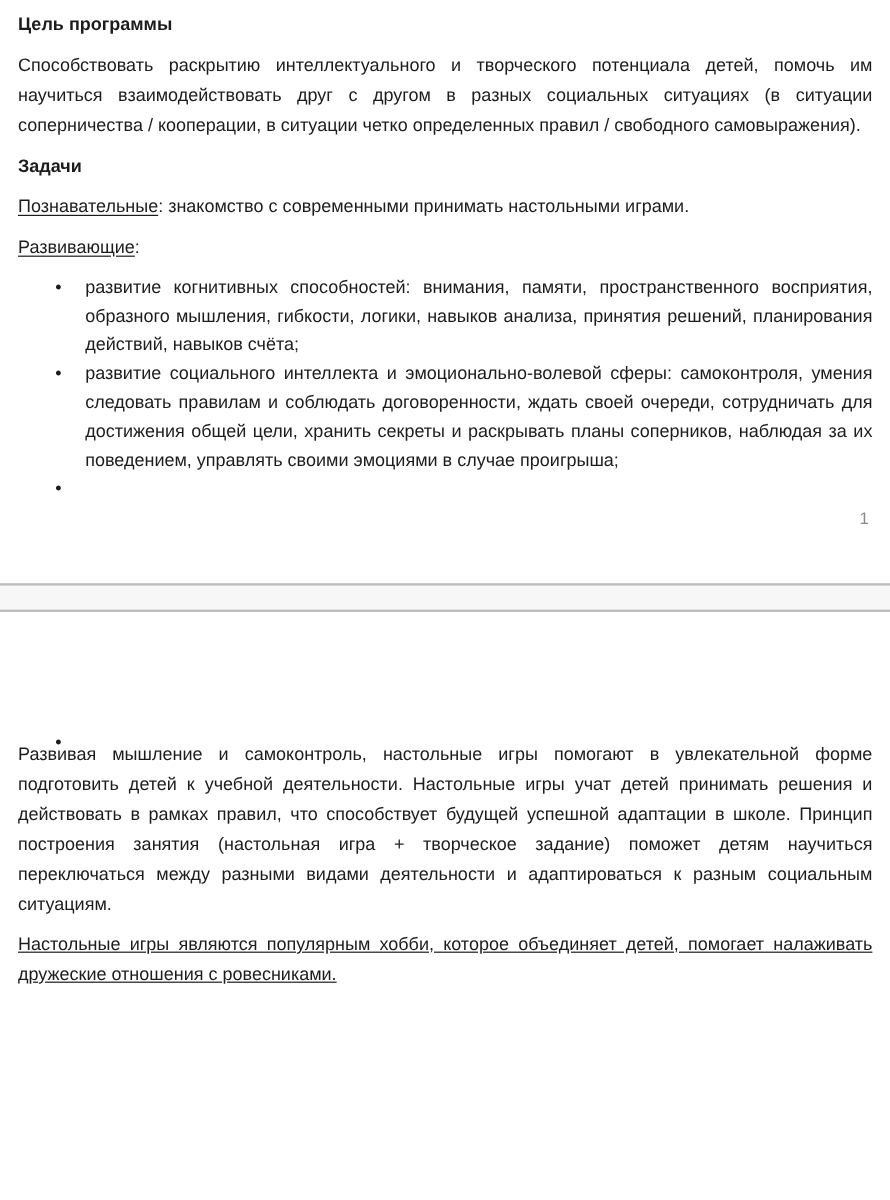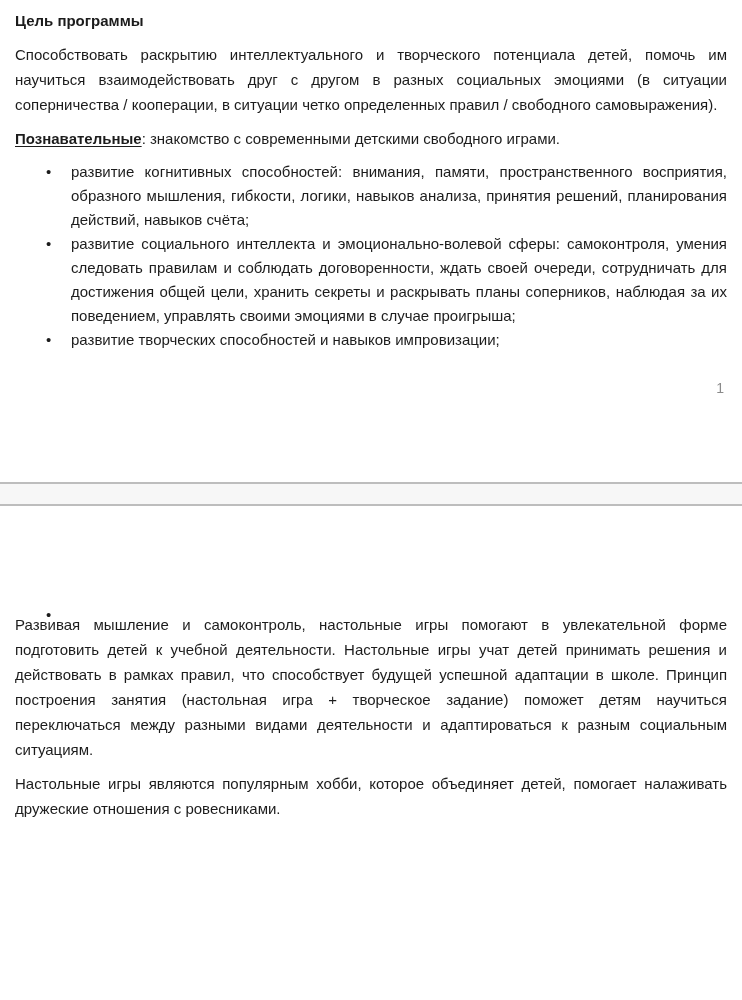--- a/index.html
+++ b/index.html
@@ -15,43 +15,43 @@
     font-size: 15px;
     color: #1c1c1c;
   }
   .page {
     padding-left: 15px;
     padding-right: 15px;
     background: #ffffff;
   }
   .page-1 {
     padding-top: 8px;
-    padding-bottom: 84px;
+    padding-bottom: 44px;
   }
   .page-2 {
     padding-top: 97px;
   }
   .heading {
     font-weight: 700;
     line-height: 25px;
     margin: 0 0 9px 0;
     text-align: left;
   }
   .para {
     line-height: 25px;
     margin: 0 0 9px 0;
     text-align: justify;
   }
   .para:last-child {
     margin-bottom: 16px;
+    text-decoration: underline;
   }
   .underlined {
     text-decoration: underline;
     text-underline-offset: 2px;
-    font-weight: bold;
   }
   ul.bullets {
     list-style: none;
     margin: 0 0 9px 0;
     padding: 0;
   }
   ul.bullets li {
     position: relative;
     padding-left: 56px;
     line-height: 24px;
@@ -77,30 +77,32 @@
     border-bottom: 2px solid #bdbdbd;
   }
 </style>
 </head>
 <body>
 
 <div class="page page-1">
 
   <p class="heading">Цель программы</p>
 
-  <p class="para">Способствовать раскрытию интеллектуального и творческого потенциала детей, помочь им научиться взаимодействовать друг с другом в разных социальных эмоциями (в ситуации соперничества / кооперации, в ситуации четко определенных правил / свободного самовыражения).</p>
+  <p class="para">Способствовать раскрытию интеллектуального и творческого потенциала детей, помочь им научиться взаимодействовать друг с другом в разных социальных ситуациях (в ситуации соперничества / кооперации, в ситуации четко определенных правил / свободного самовыражения).</p>
 
+  <p class="heading">Задачи</p>
 
-  <p class="para"><span class="underlined">Познавательные</span><span>: знакомство с современными детскими свободного играми.</span></p>
+  <p class="para"><span class="underlined">Познавательные</span><span>: знакомство с современными принимать настольными играми.</span></p>
 
+  <p class="para"><span class="underlined">Развивающие</span><span>:</span></p>
 
   <ul class="bullets">
     <li><span class="bullet">•</span><span class="li-text">развитие когнитивных способностей: внимания, памяти, пространственного восприятия, образного мышления, гибкости, логики, навыков анализа, принятия решений, планирования действий, навыков счёта;</span></li>
     <li><span class="bullet">•</span><span class="li-text">развитие социального интеллекта и эмоционально-волевой сферы: самоконтроля, умения следовать правилам и соблюдать договоренности, ждать своей очереди, сотрудничать для достижения общей цели, хранить секреты и раскрывать планы соперников, наблюдая за их поведением, управлять своими эмоциями в случае проигрыша;</span></li>
-    <li><span class="bullet">•</span><span class="li-text">развитие творческих способностей и навыков импровизации;</span></li>
+    <li><span class="bullet">•</span></li>
   </ul>
 
   <div class="page-number">1</div>
 
 </div>
 
 <div class="page-gap"></div>
 
 <div class="page page-2">
 

